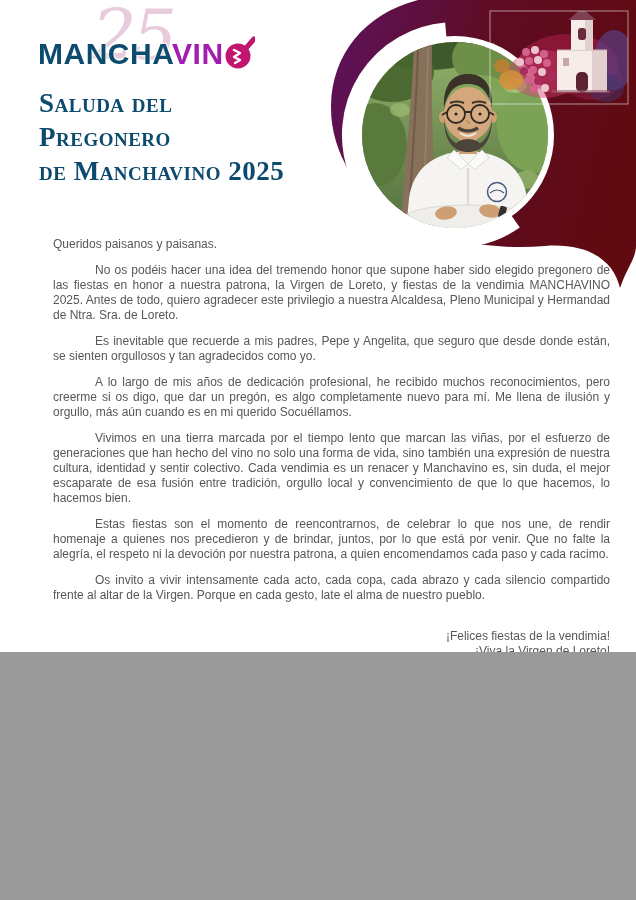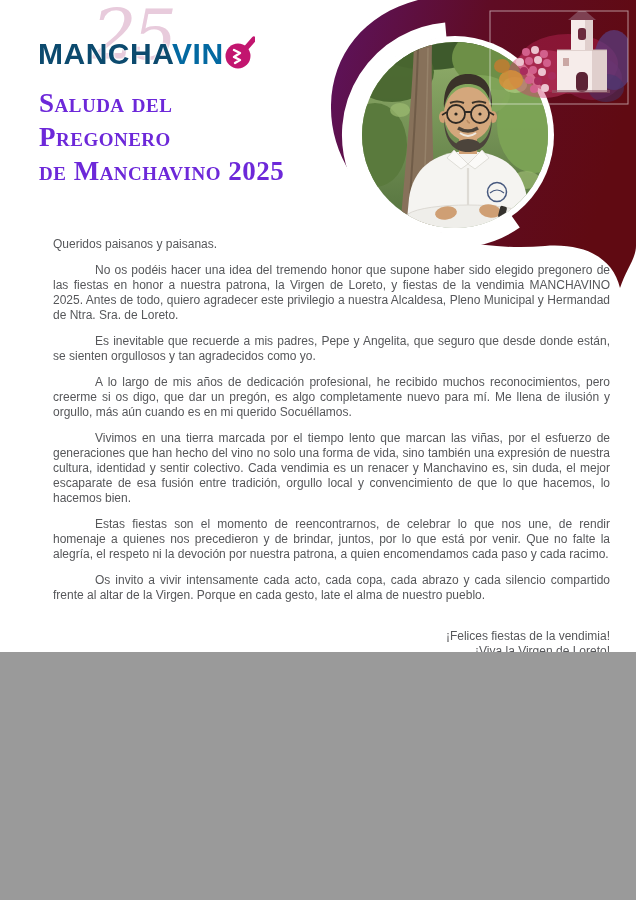--- a/index.html
+++ b/index.html
@@ -14,26 +14,26 @@
     position:absolute;left:54px;top:-18px;z-index:0;
     font-family:"DejaVu Serif",serif;font-style:italic;font-weight:400;
     font-size:70px;color:#e8cbdc;letter-spacing:-4px;
   }
   .logo .brand{
     position:absolute;left:0;top:24px;z-index:1;white-space:nowrap;
     font-weight:bold;font-size:30px;letter-spacing:0.5px;
     text-shadow:0 0 2px #fff,0 0 2px #fff,0 0 3px #fff;
   }
   .brand .b1{color:#0c4a6e;}
-  .brand .b2{color:#0369a1;}
+  .brand .b2{color:#a21caf;}
   .brand .o-icon{display:inline-block;vertical-align:-6px;margin-left:1px;}
   .title{
     position:absolute;left:39px;top:86px;z-index:3;
     font-family:"Liberation Serif",serif;font-variant:small-caps;
-    font-weight:600;font-size:27px;line-height:34px;color:#6d28d9;
+    font-weight:600;font-size:27px;line-height:34px;color:#0c4a6e;
     letter-spacing:0.5px;
   }
   
   .top-deco{position:absolute;top:0;right:0;z-index:1;}
   
   .letter{
     position:absolute;left:40px;top:237px;width:557px;z-index:2;
     font-size:12px;line-height:15px;color:#56575a;text-align:justify;margin-left:13px;
   }
   .letter p{margin:0 0 11px 0;text-indent:42px;}

